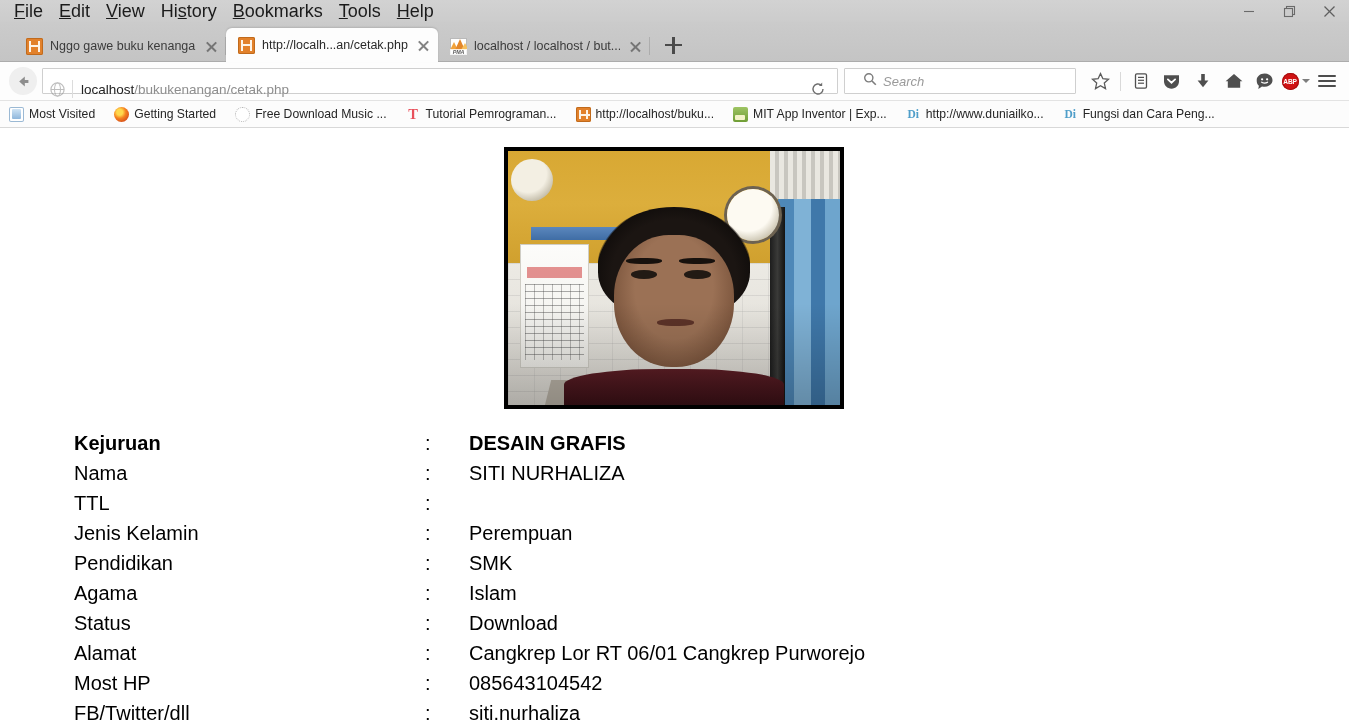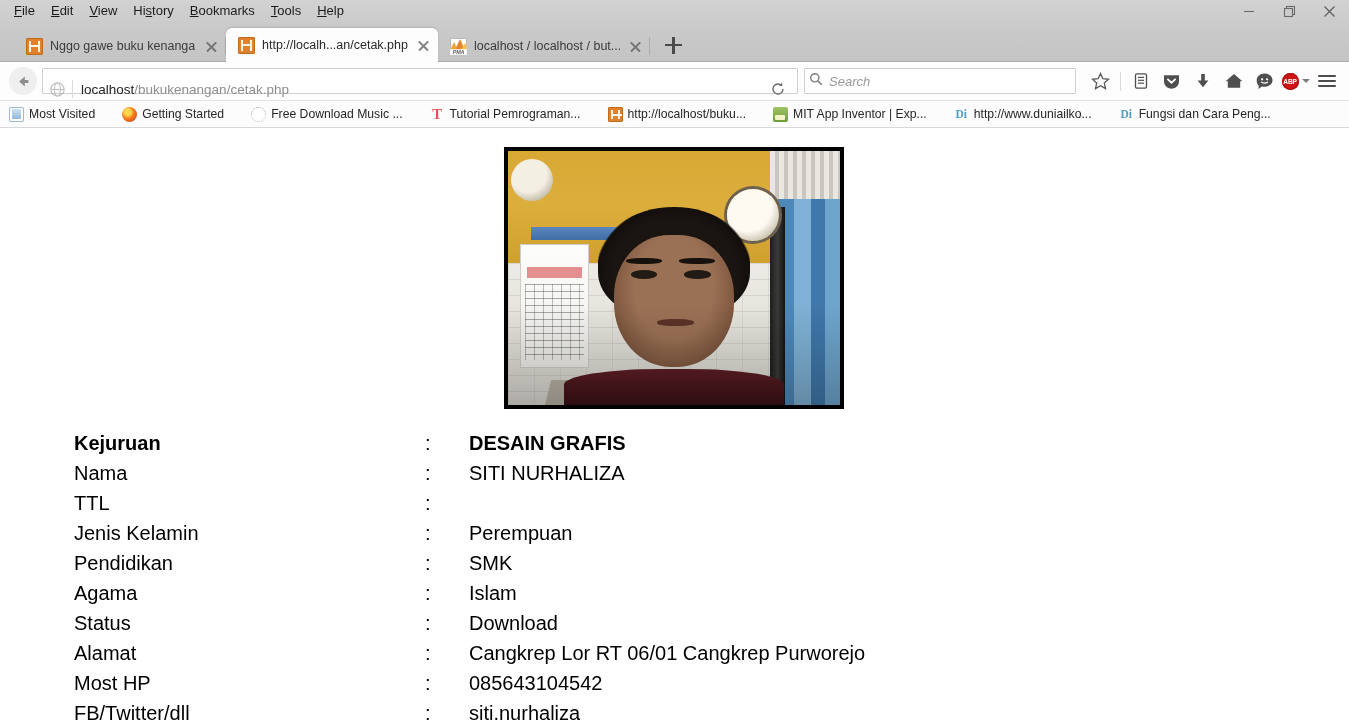--- a/index.html
+++ b/index.html
@@ -14,21 +14,21 @@
   .window { width: 1349px; height: 722px; position: relative; background:#fff; }
 
   .titlebar {
     height: 22px;
     background: linear-gradient(#d2d2d2, #cccccc);
     display: flex; align-items: center;
     position: relative;
   }
   .menubar { display: flex; align-items: center; padding-left: 6px; gap: 0px; }
   .menu-item {
-    font-size: 13px; color: #1b1b1b;
+    font-size: 18px; color: #1b1b1b;
     padding: 2px 8px 3px 8px;
     white-space: nowrap; line-height: 14px;
     cursor: default;
   }
   .menu-item u { text-decoration: underline; text-underline-offset: 1px; }
 
   .wincontrols { position: absolute; right: 0; top: 0; height: 22px; display: flex; }
   .wc { width: 40px; height: 22px; display:flex; align-items:center; justify-content:center; }
   .wc svg { display: block; }
 
@@ -133,41 +133,41 @@
     padding: 16px 4px 0 6px;
     border-radius: 1px;
   }
   .globe { width: 17px; height: 17px; flex:0 0 auto; opacity: .55; margin-right:6px;}
   .url-sep { width:1px; height:18px; background:#dcdcdc; margin-right:8px; flex:0 0 auto;}
   .url-text { font-size: 13.5px; color: #8e8e8e; white-space: nowrap; overflow:hidden;}
   .url-text b { color: #232323; font-weight: 400; }
   .url-right { margin-left:auto; display:flex; align-items:center; }
   .reload { width: 30px; height: 26px; display:flex; align-items:center; justify-content:center;}
   .searchbar {
-    width: 272px; height: 26px; background:#fff; border: 1px solid #cfcfcf;
-    display:flex; align-items:center; padding: 0 4px; margin-right: 10px; border-radius:1px;
+    width: 232px; height: 26px; background:#fff; border: 1px solid #cfcfcf;
+    display:flex; align-items:center; padding: 0 18px; margin-right: 10px; border-radius:1px;
   }
   .search-ph { font-size: 13px; color: #9a9a9a; font-style: italic; margin-left:6px;}
   .tool-icons { display:flex; align-items:center; gap: 2px; }
   .ticon { width: 29px; height: 30px; display:flex; align-items:center; justify-content:center;}
   .vsep { width:1px; height:19px; background:#d9d9d9; margin: 0 3px;}
   .abp {
     width: 17px; height: 17px; border-radius: 50%;
     background: #d01314; color:#fff; font-size: 6.6px; font-weight:bold;
     display:flex; align-items:center; justify-content:center;
     letter-spacing: -0.2px; box-shadow: inset 0 0 0 1px #a40f10;
   }
   .caret-dn { width:0;height:0;border-left:4px solid transparent;border-right:4px solid transparent;border-top:4.6px solid #7d7d7d; margin-left:3px;}
   .hamburger { width:18px; display:flex; flex-direction:column; gap:3px;}
   .hamburger i { display:block; height:2.3px; background:#4d4d4d; border-radius:1px;}
 
   
   .bookmarks {
     height: 27px; background: #fcfcfc;
-    display: flex; align-items: center; gap: 16px;
+    display: flex; align-items: center; gap: 8px;
     padding-left: 4px; border-bottom: 1px solid #d8d8d8;
     overflow: hidden;
   }
   .bm {
     display: flex; align-items: center; gap: 5px;
     padding: 2px 6px 2px 5px; font-size: 12.2px; color: #262626;
     white-space: nowrap; border-radius: 2px;
   }
   .bmico { width: 15px; height: 15px; flex:0 0 auto; position:relative; display:block;}
   .bm-mv { background: #fff; box-shadow: inset 0 0 0 1px #9bb9d4; border-radius:2px; }

